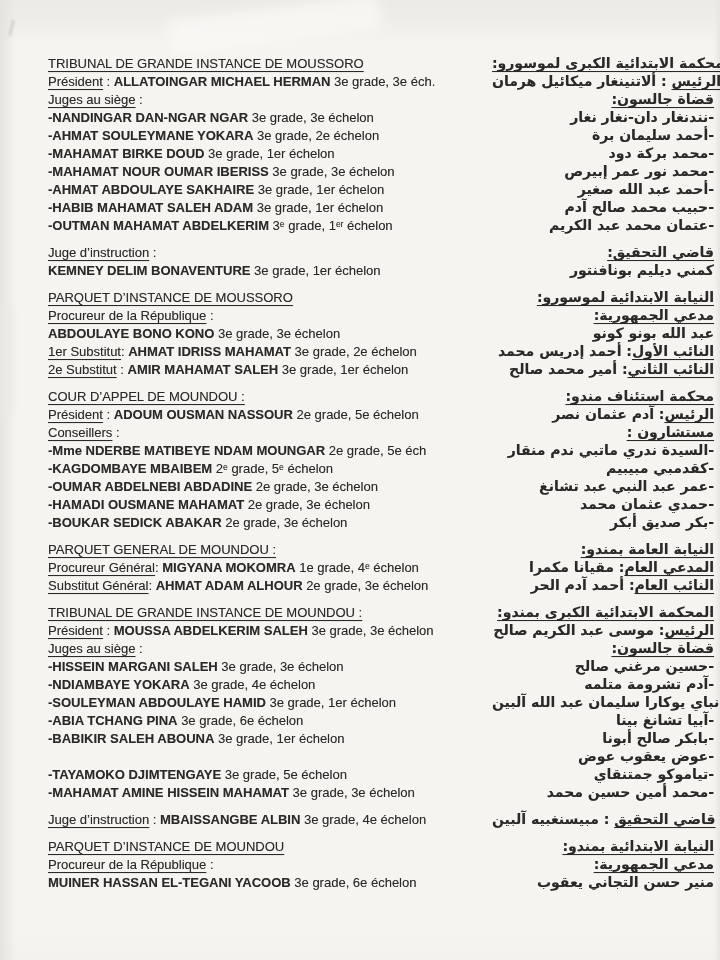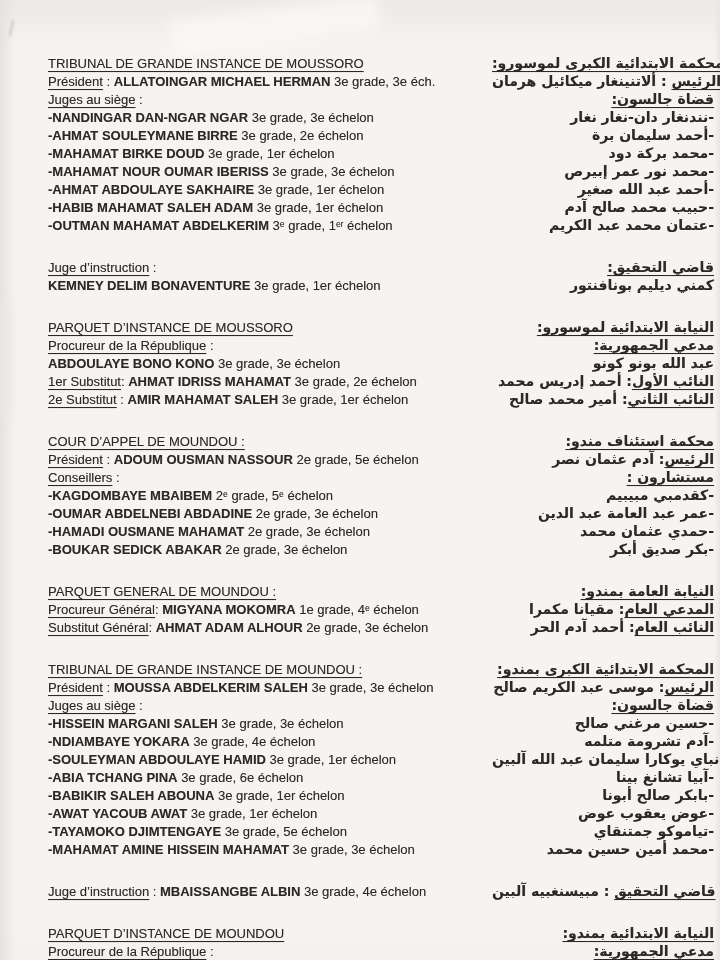--- a/index.html
+++ b/index.html
@@ -37,21 +37,21 @@
   .smudge-mid {
     position:absolute; left:2px; top:300px; width:10px; height:120px;
     background:#eceae6; filter:blur(5px); opacity:0.8;
   }
   
   .content { position:absolute; top:54px; left:48px; right:6px; }
   .row {
     display:flex; align-items:baseline;
     height:18px; line-height:18px; white-space:nowrap;
   }
-  .row.gap { margin-top:24px; }
+  .row.gap { margin-top:9px; }
   .fr {
     flex:0 0 444px; width:444px;
     font-size:13px; color:var(--ink);
     text-shadow:0.2px 0.2px 0.4px rgba(42,41,39,0.35);
   }
   .ar {
     flex:1 1 auto; direction:rtl; text-align:right;
     font-family:"DejaVu Sans", sans-serif; font-weight:700;
     font-size:14px; color:var(--ink);
     text-shadow:0.2px 0.2px 0.4px rgba(42,41,39,0.3);
@@ -81,21 +81,21 @@
       </div>
       <div class="row">
         <div class="fr"><span class="u ">Juges au siège</span><span class=""> :</span></div>
         <div class="ar"><span class="u ">قضاة جالسون:</span></div>
       </div>
       <div class="row">
         <div class="fr"><span class="b ">-NANDINGAR DAN-NGAR NGAR</span><span class=""> 3e grade, 3e échelon</span></div>
         <div class="ar"><span class="">-نندنغار دان-نغار نغار</span></div>
       </div>
       <div class="row">
-        <div class="fr"><span class="b ">-AHMAT SOULEYMANE BIRRE</span><span class=""> 3e grade, 2e échelon</span></div>
+        <div class="fr"><span class="b ">-AHMAT SOULEYMANE YOKARA</span><span class=""> 3e grade, 2e échelon</span></div>
         <div class="ar"><span class="">-أحمد سليمان برة</span></div>
       </div>
       <div class="row">
         <div class="fr"><span class="b ">-MAHAMAT BIRKE DOUD</span><span class=""> 3e grade, 1er échelon</span></div>
         <div class="ar"><span class="">-محمد بركة دود</span></div>
       </div>
       <div class="row">
         <div class="fr"><span class="b ">-MAHAMAT NOUR OUMAR IBERISS</span><span class=""> 3e grade, 3e échelon</span></div>
         <div class="ar"><span class="">-محمد نور عمر إبيرص</span></div>
       </div>
@@ -145,26 +145,30 @@
       </div>
       <div class="row">
         <div class="fr"><span class="u ">Président</span><span class=""> : </span><span class="b ">ADOUM OUSMAN NASSOUR</span><span class=""> 2e grade, 5e échelon</span></div>
         <div class="ar"><span class="u ">الرئيس</span><span class="">: آدم عثمان نصر</span></div>
       </div>
       <div class="row">
         <div class="fr"><span class="u ">Conseillers</span><span class=""> :</span></div>
         <div class="ar"><span class="u ">مستشارون :</span></div>
       </div>
       <div class="row">
+        <div class="fr"><span class="b ">-Mme NDERBE MATIBEYE NDAM MOUNGAR</span><span class=""> 2e grade, 5e éch</span></div>
+        <div class="ar"><span class="">-السيدة ندري ماتبي ندم منقار</span></div>
+      </div>
+      <div class="row">
         <div class="fr"><span class="b ">-KAGDOMBAYE MBAIBEM</span><span class=""> 2</span><span class="sup">e</span><span class=""> grade, 5</span><span class="sup">e</span><span class=""> échelon</span></div>
         <div class="ar"><span class="">-كقدمبي مبيبيم</span></div>
       </div>
       <div class="row">
         <div class="fr"><span class="b ">-OUMAR ABDELNEBI ABDADINE</span><span class=""> 2e grade, 3e échelon</span></div>
-        <div class="ar"><span class="">-عمر عبد العامة عبد الدين</span></div>
+        <div class="ar"><span class="">-عمر عبد النبي عبد تشانغ</span></div>
       </div>
       <div class="row">
         <div class="fr"><span class="b ">-HAMADI OUSMANE MAHAMAT</span><span class=""> 2e grade, 3e échelon</span></div>
         <div class="ar"><span class="">-حمدي عثمان محمد</span></div>
       </div>
       <div class="row">
         <div class="fr"><span class="b ">-BOUKAR SEDICK ABAKAR</span><span class=""> 2e grade, 3e échelon</span></div>
         <div class="ar"><span class="">-بكر صديق أبكر</span></div>
       </div>
       <div class="row gap">
@@ -205,21 +209,20 @@
       </div>
       <div class="row">
         <div class="fr"><span class="b ">-ABIA TCHANG PINA</span><span class="">  3e grade, 6e échelon</span></div>
         <div class="ar"><span class="">-آبيا تشانغ بينا</span></div>
       </div>
       <div class="row">
         <div class="fr"><span class="b ">-BABIKIR SALEH ABOUNA</span><span class=""> 3e grade, 1er échelon</span></div>
         <div class="ar"><span class="">-بابكر صالح أبونا</span></div>
       </div>
       <div class="row">
-        <div class="fr"><span class="b ">-AWAT YACOUB AWAT</span><span class=""> 3e grade, 1er échelon</span></div>
         <div class="ar"><span class="">-عوض يعقوب عوض</span></div>
       </div>
       <div class="row">
         <div class="fr"><span class="b ">-TAYAMOKO DJIMTENGAYE</span><span class=""> 3e grade, 5e échelon</span></div>
         <div class="ar"><span class="">-تياموكو جمتنقاي</span></div>
       </div>
       <div class="row">
         <div class="fr"><span class="b ">-MAHAMAT AMINE HISSEIN MAHAMAT</span><span class=""> 3e grade, 3e échelon</span></div>
         <div class="ar"><span class="">-محمد أمين حسين محمد</span></div>
       </div>

